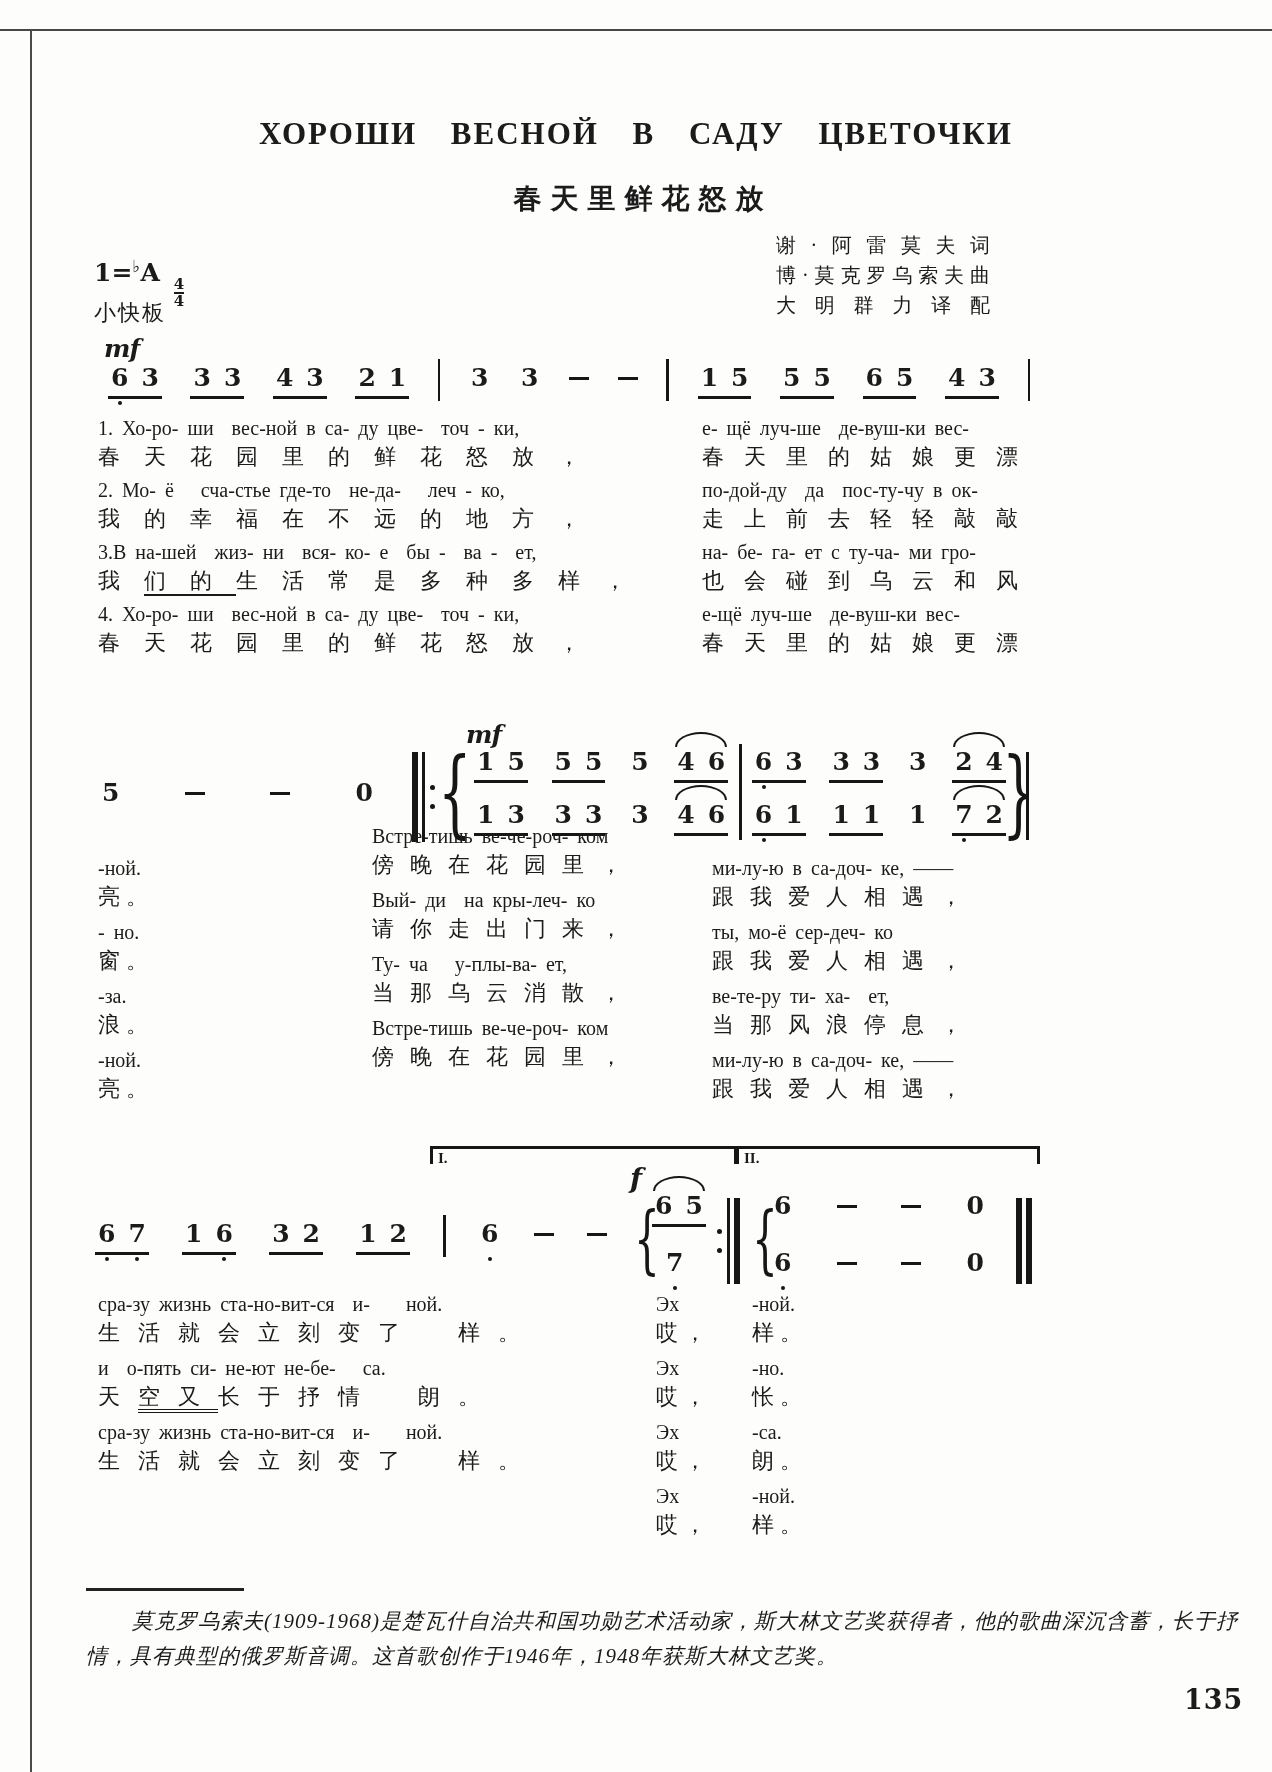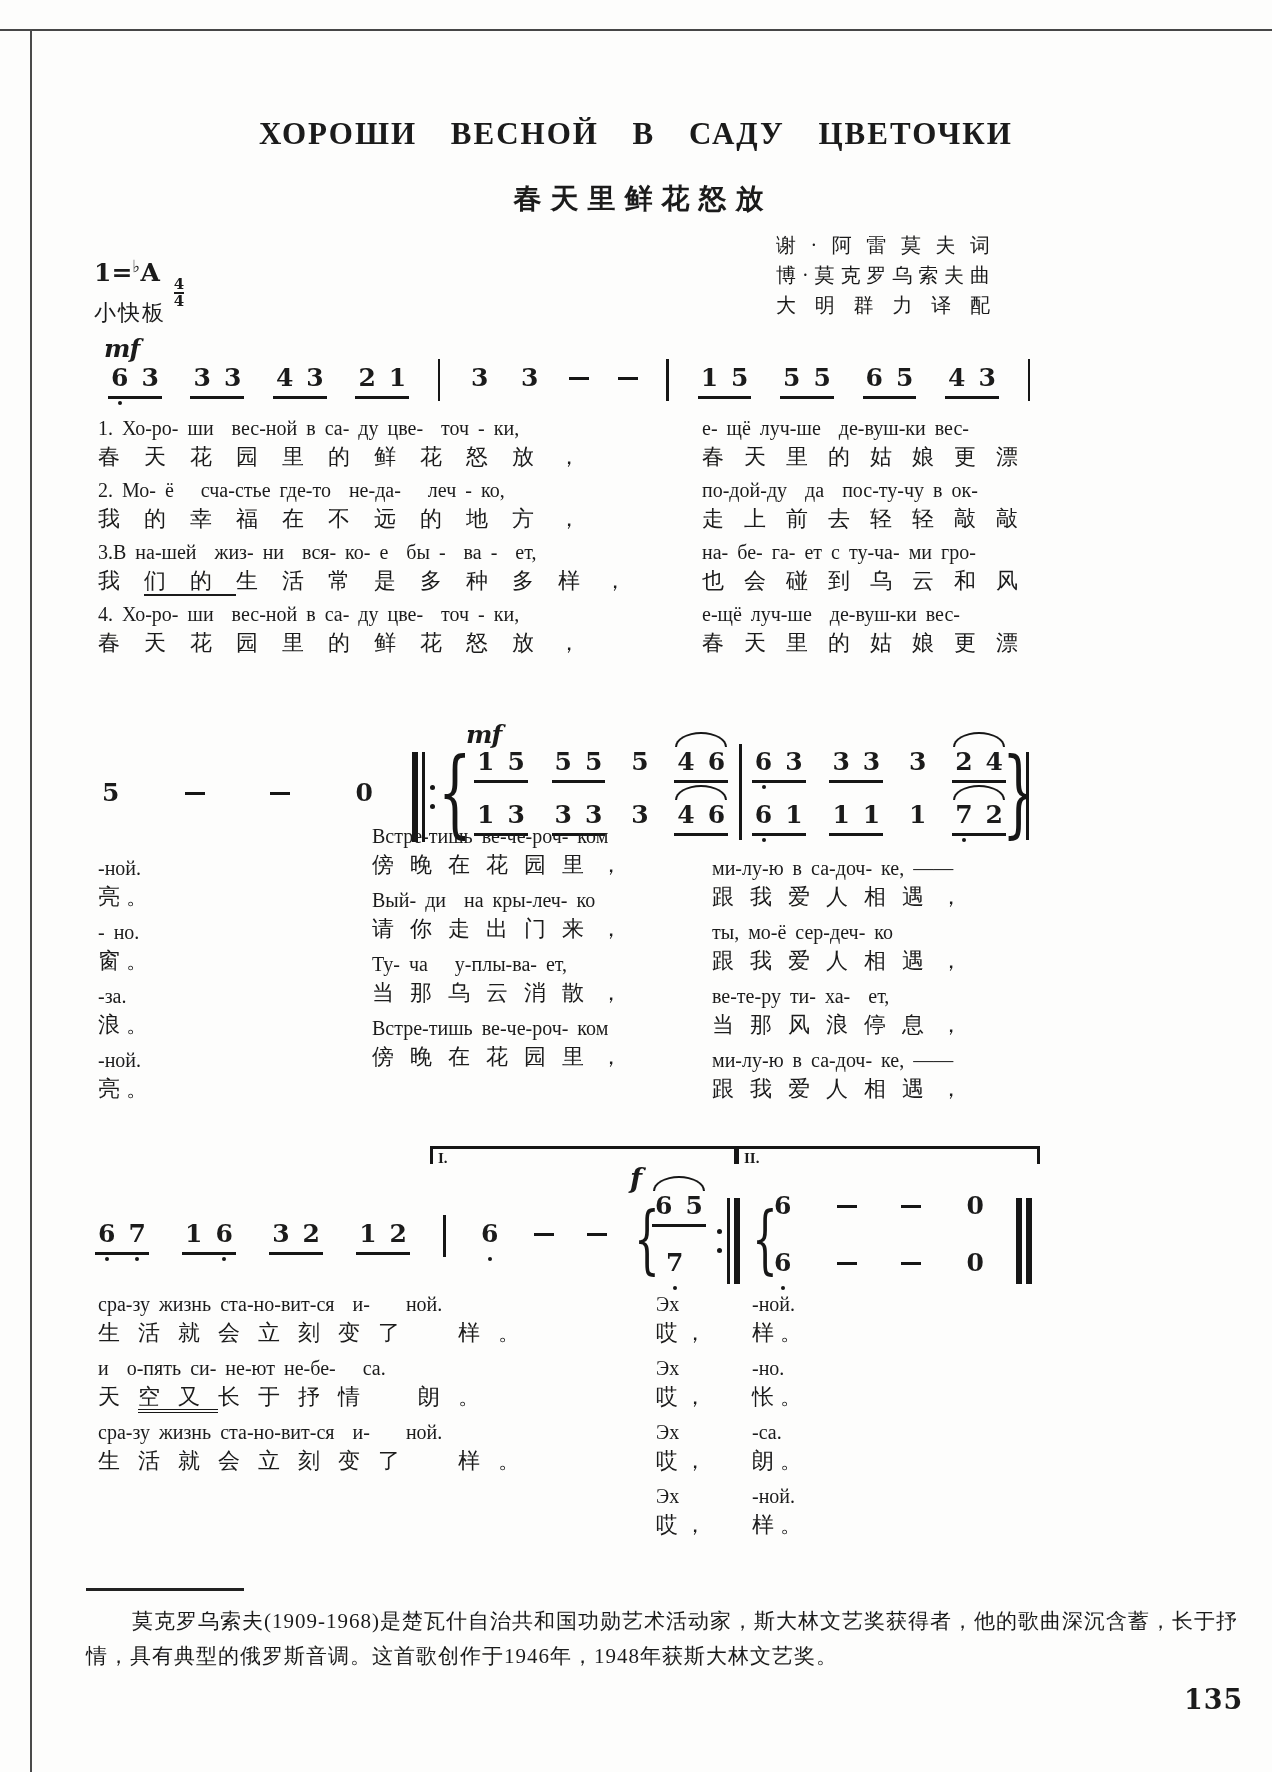--- a/index.html
+++ b/index.html
@@ -63,21 +63,21 @@
   .ls24 .zh{letter-spacing:24px;}
   .ls20 .zh{letter-spacing:20px;}
   .ls16 .zh{letter-spacing:16px;}
   .ls18 .zh{letter-spacing:18px;}
   .ls6  .zh{letter-spacing:6px;}
   .ul1{text-decoration:underline;text-decoration-thickness:2px;text-underline-offset:6px;}
   .ul2{border-bottom:4px double #161616;}
   
   .divider{left:86px;top:1588px;width:158px;height:3px;background:#222;}
   .footnote{left:86px;top:1604px;width:1154px;font-size:21px;line-height:35px;
-            text-indent:46px;letter-spacing:1px;}
+            text-indent:46px;letter-spacing:1px;font-style:italic;}
   .pagenum{left:1184px;top:1684px;font:700 27px "DejaVu Serif",serif;letter-spacing:1px;}
 </style>
 </head>
 <body>
 
 <div class="abs scan-top"></div>
 <div class="abs scan-left"></div>
 
 <h1 class="abs title">ХОРОШИ  ВЕСНОЙ  В  САДУ  ЦВЕТОЧКИ</h1>
 <h2 class="abs subtitle">春天里鲜花怒放</h2>

